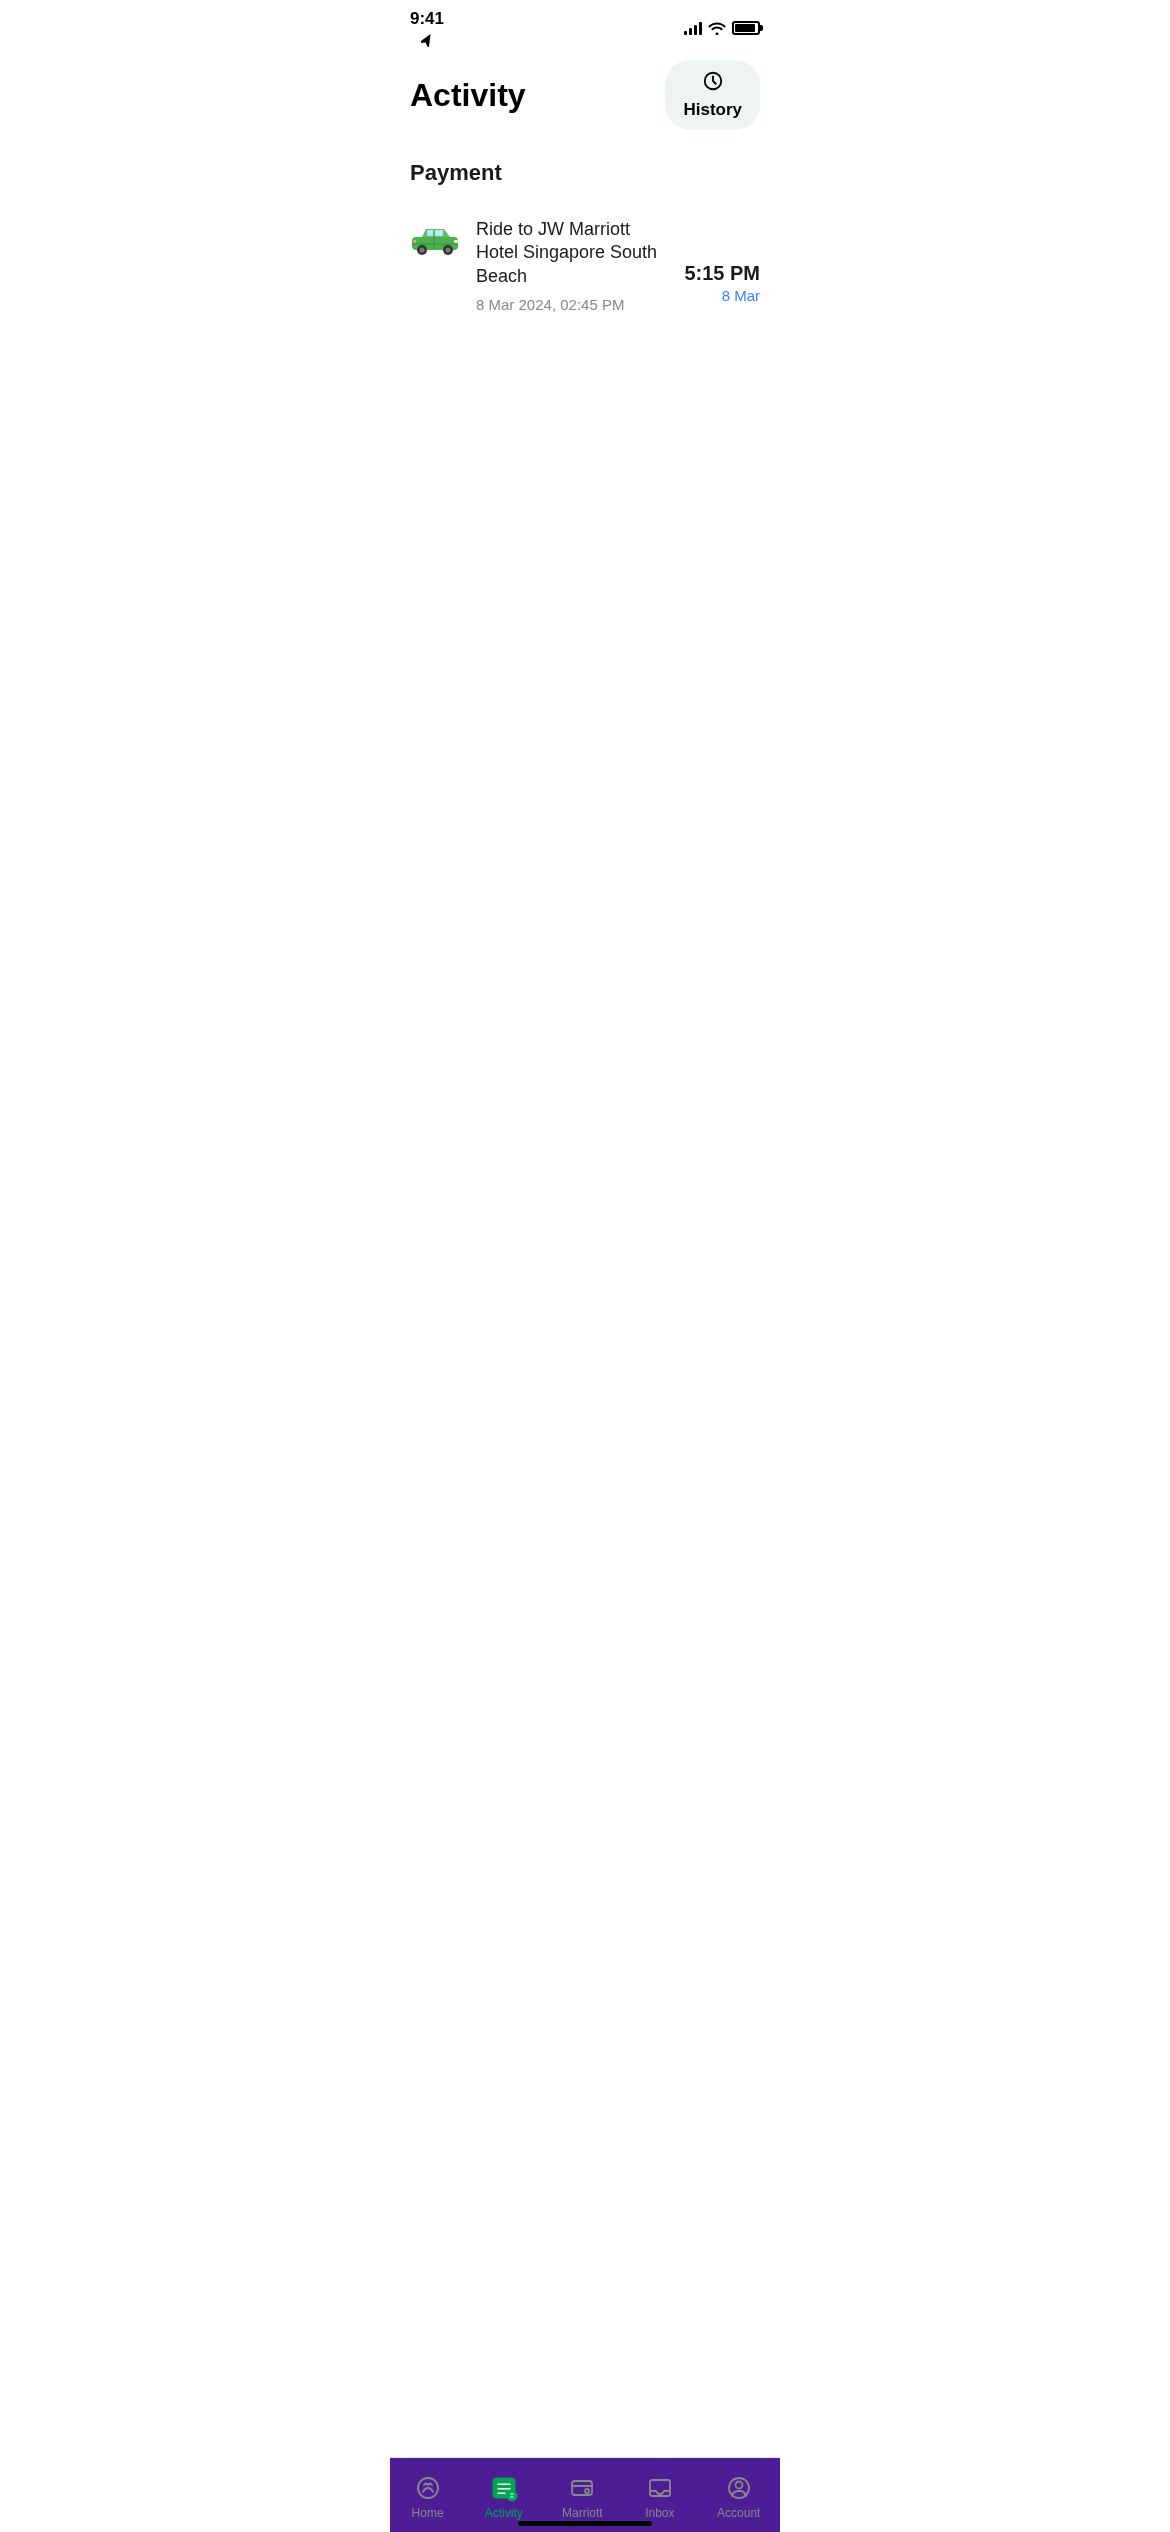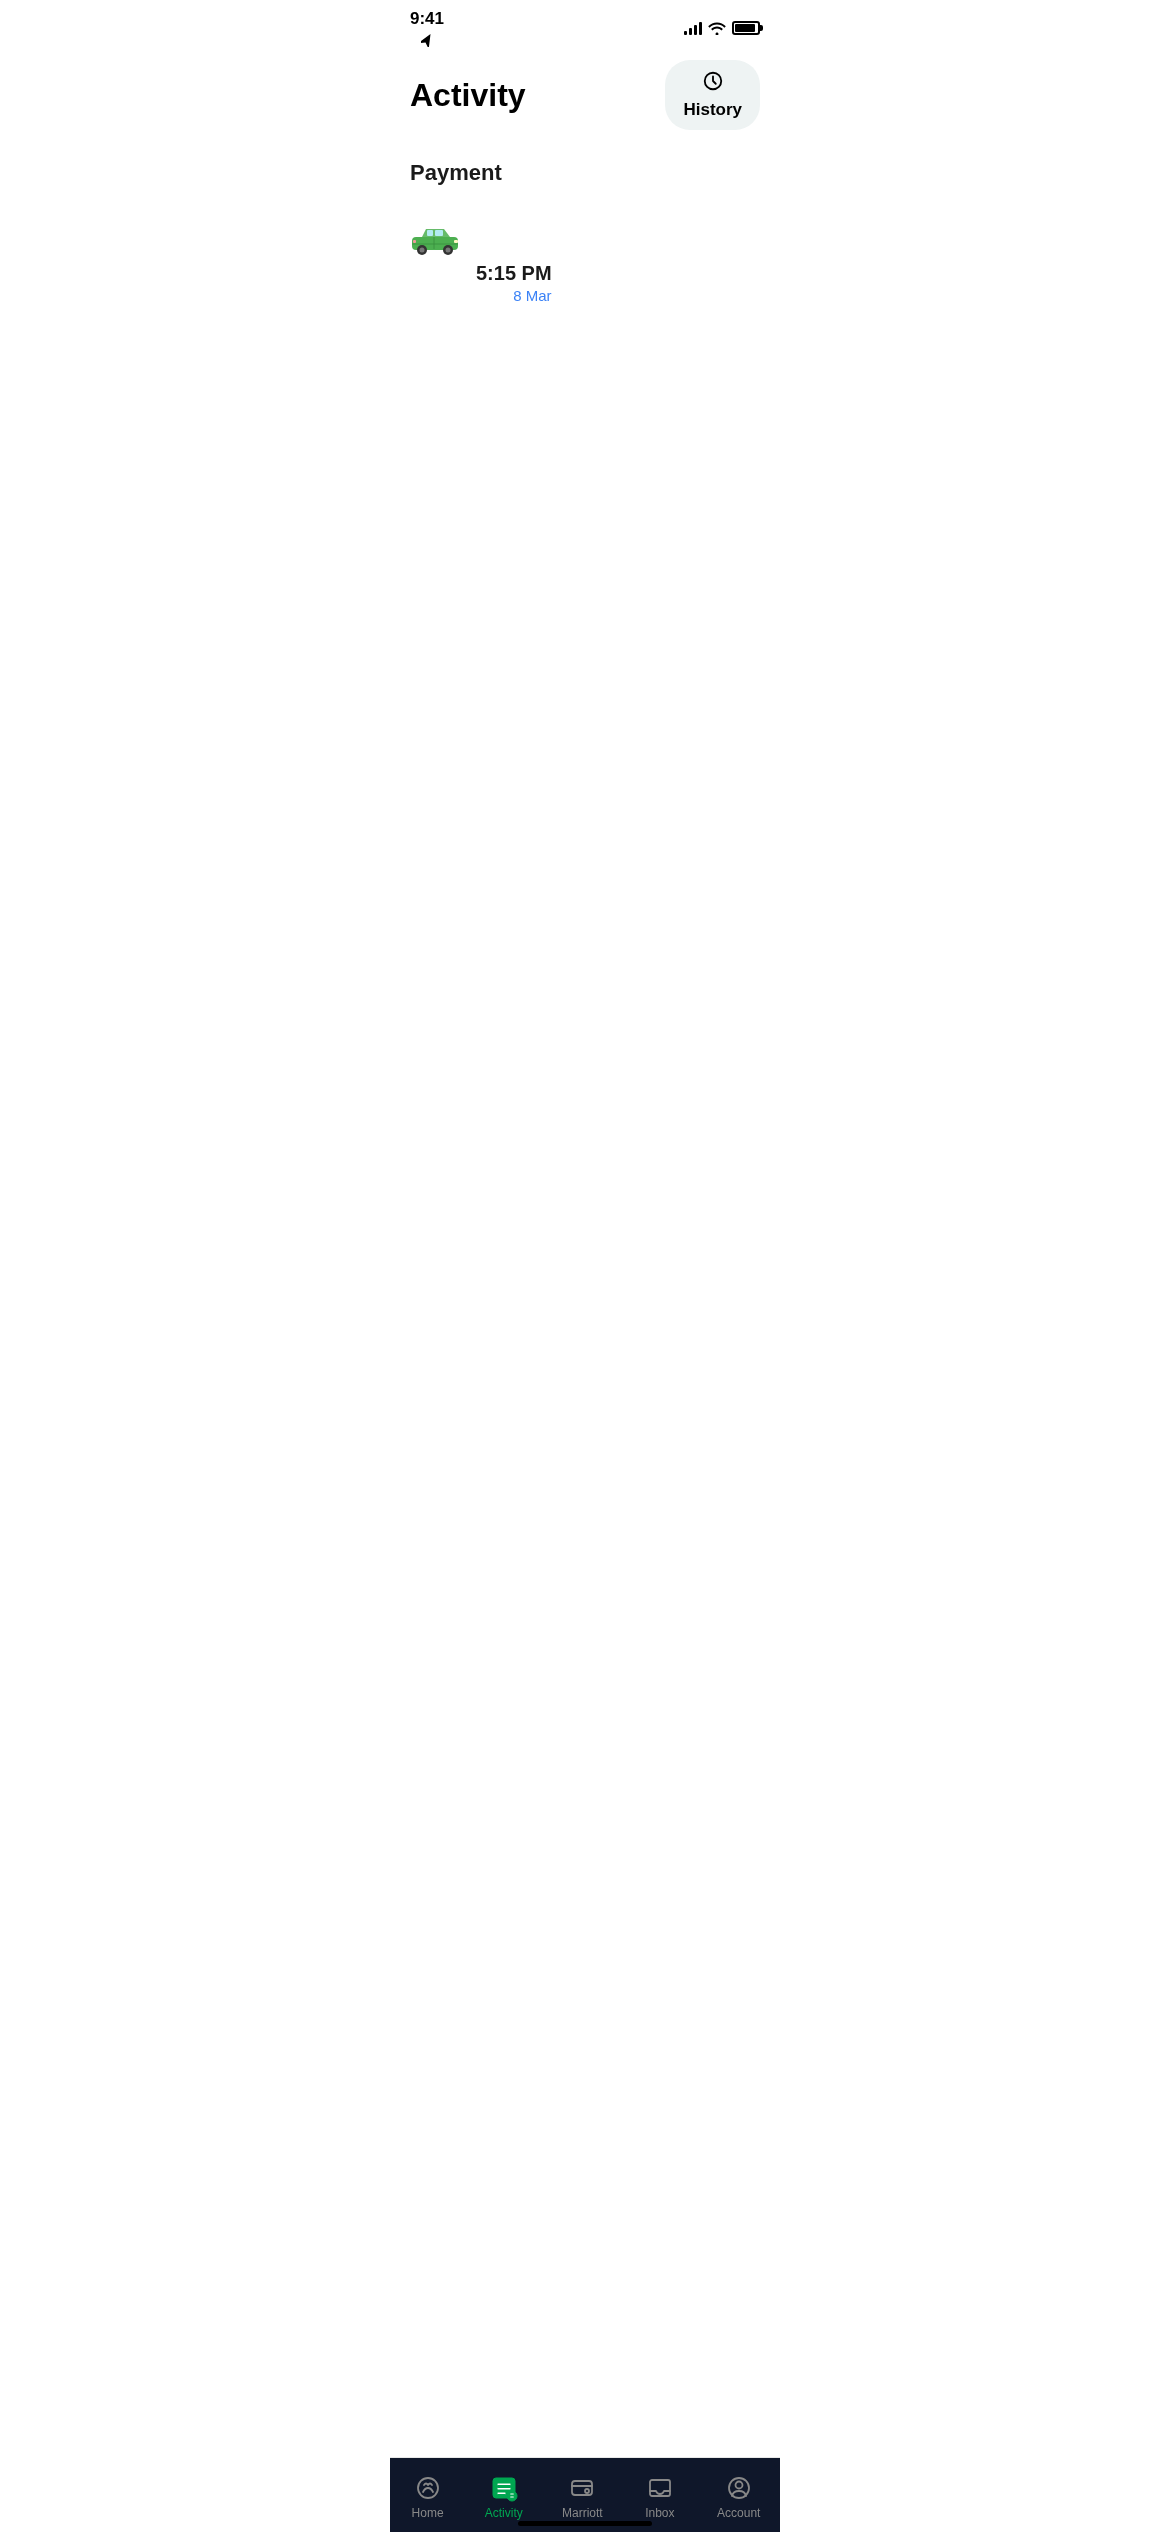--- a/index.html
+++ b/index.html
@@ -191,21 +191,21 @@
       margin-top: 2px;
     }
 
     
     .bottom-nav {
       position: fixed;
       bottom: 0;
       left: 50%;
       transform: translateX(-50%);
       width: 390px;
-      background: #0f172a;
+      background: #4c1d95;
       border-top: 1px solid #e8e8e8;
       display: flex;
       justify-content: space-around;
       align-items: center;
       padding: 12px 0 8px 0;
     }
 
     .nav-item {
       display: flex;
       flex-direction: column;
@@ -318,20 +318,24 @@
         <rect x="44" y="15" width="4" height="3" rx="1" fill="#FFF9C4"></rect>
 
         <rect x="3" y="15" width="3" height="3" rx="1" fill="#EF9A9A"></rect>
 
         <line x1="24" y1="12" x2="24" y2="24" stroke="#388E3C" stroke-width="0.8"></line>
 
         <rect x="2" y="18" width="46" height="2" rx="0" fill="#388E3C" opacity="0.4"></rect>
       </svg>
     </div>
 
+    <div class="activity-content">
+      <div class="activity-title">Ride to JW Marriott Hotel Singapore South Beach</div>
+      <div class="activity-date">8 Mar 2024, 02:45 PM</div>
+    </div>
 
     <div class="activity-time-info">
       <div class="activity-time">5:15 PM</div>
       <div class="activity-day">8 Mar</div>
     </div>
   </div>
 </div>
 
 <nav class="bottom-nav">
 

